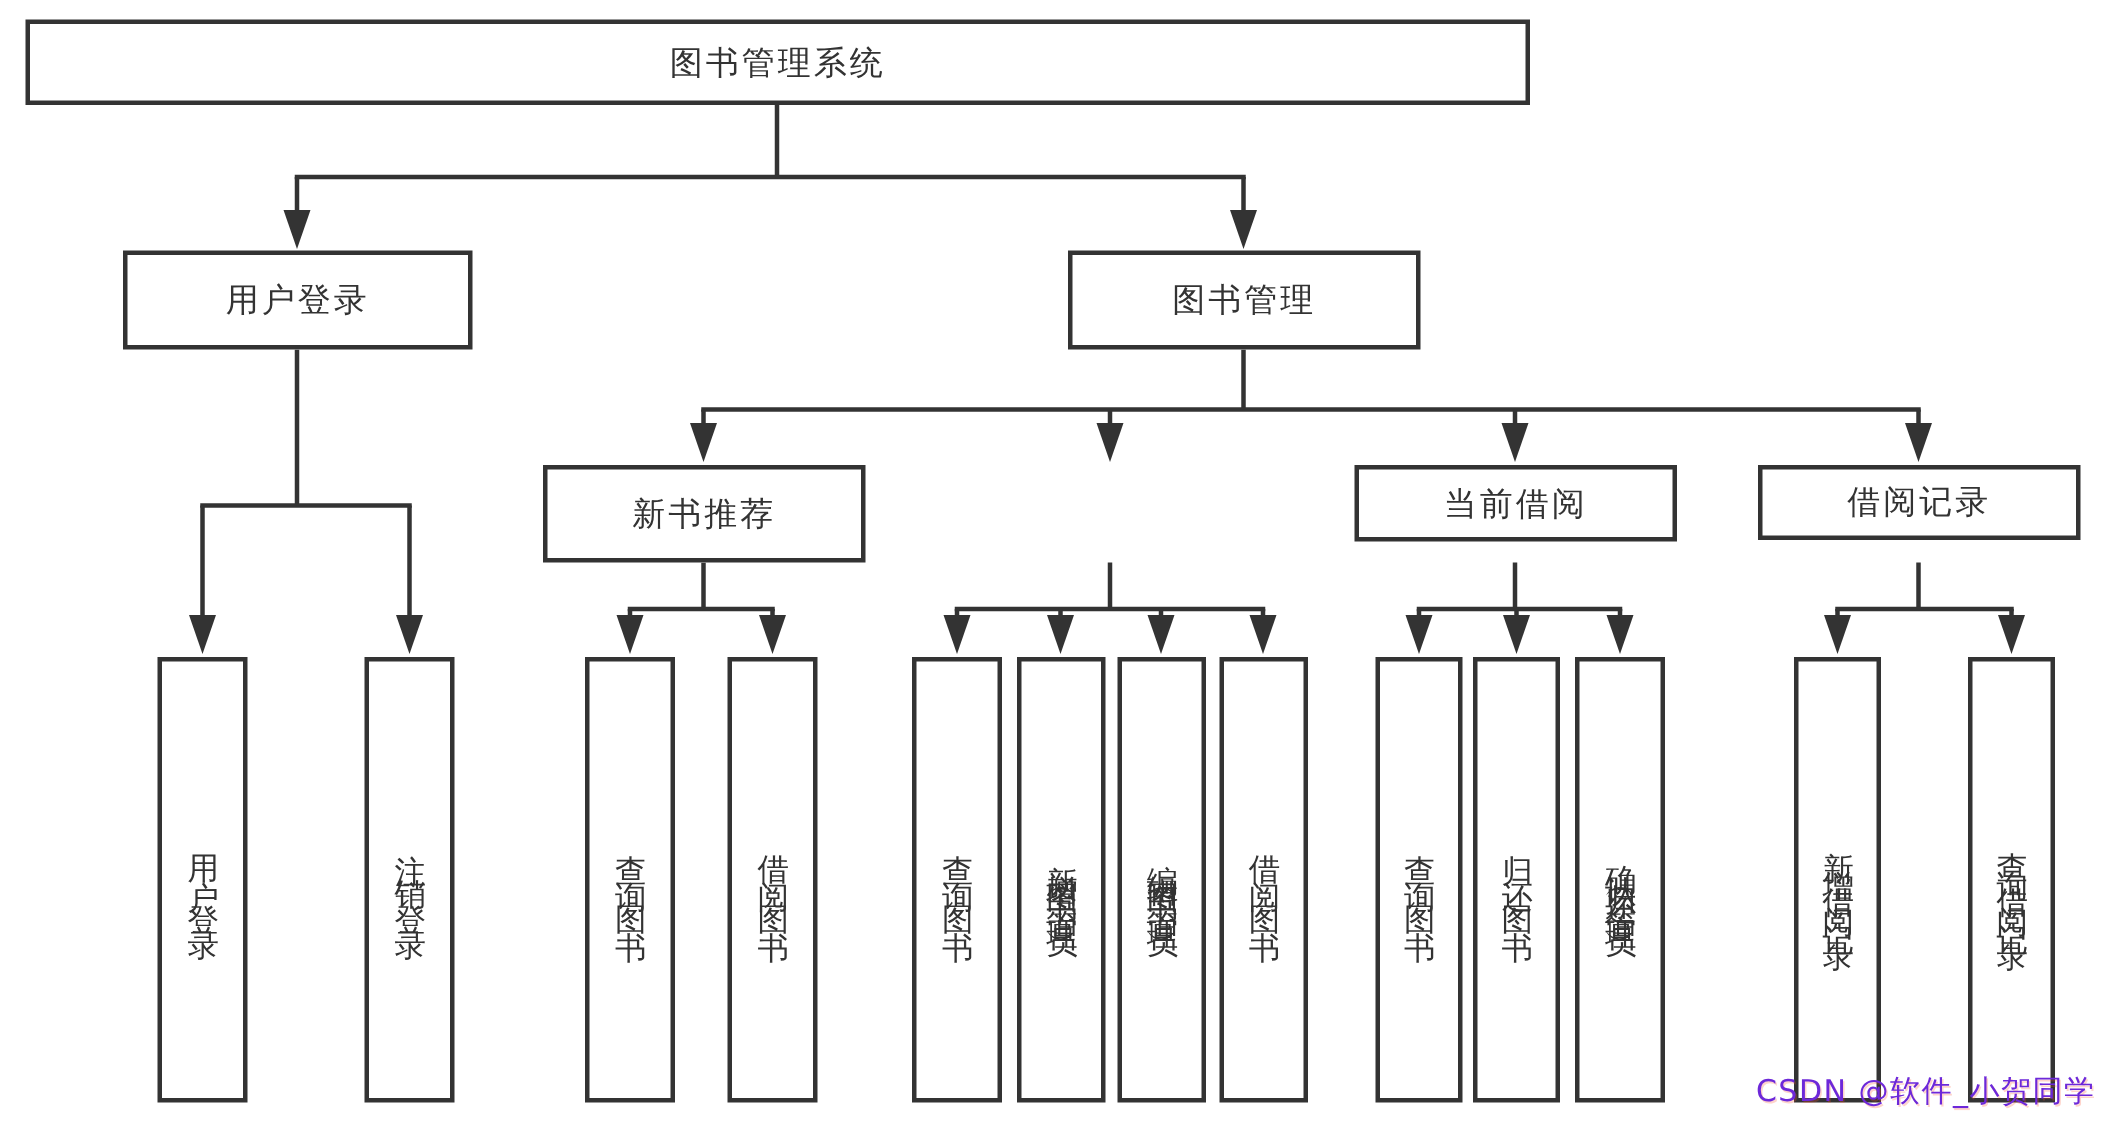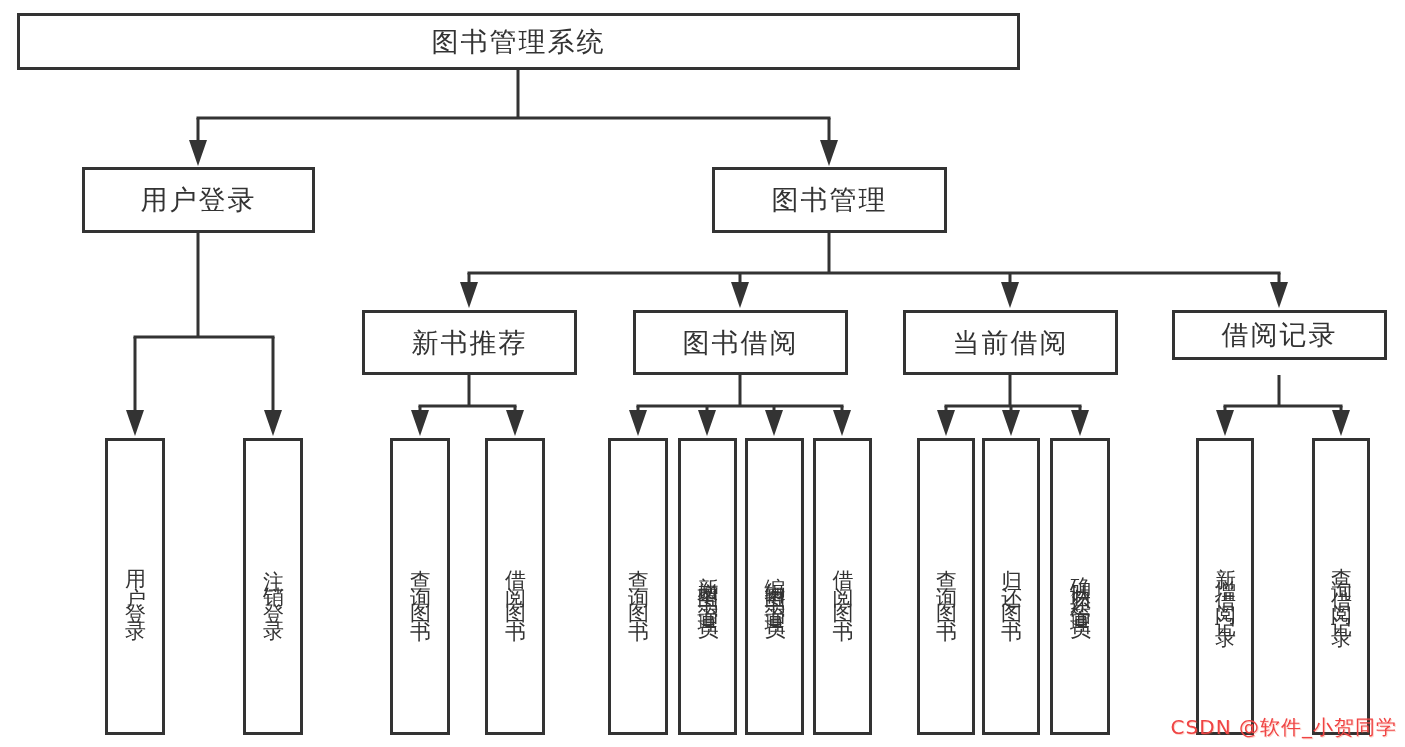--- a/index.html
+++ b/index.html
@@ -17,21 +17,21 @@
     box-sizing: border-box;
     background: #ffffff;
     border: 3px solid #333333;
     display: flex;
     align-items: center;
     justify-content: center;
     z-index: 2;
     color: #333333;
   }
   .hbox span {
-    font-size: 27px;
+    font-size: 22px;
     letter-spacing: 2px;
     white-space: nowrap;
     color: #333333;
   }
   .vbox span {
     writing-mode: vertical-rl;
     text-orientation: upright;
     font-size: 21px;
     line-height: 1;
     color: #333333;
@@ -126,24 +126,21 @@
   <div class="node hbox" style="left:82px; top:167px; width:233px; height:66px;">
     <span>用户登录</span>
   </div>
   <div class="node hbox" style="left:712px; top:167px; width:235px; height:66px;">
     <span>图书管理</span>
   </div>
 
   <div class="node hbox" style="left:362px; top:310px; width:215px; height:65px;text-align:center;">
     <span>新书推荐</span>
   </div>
-  <div class="node hbox" style="left:633px; top:310px; width:215px; height:65px;">
-    <span>图书借阅</span>
-  </div>
-  <div class="node hbox" style="left:903px; top:310px; width:215px; height:65px;">
+  <div class="node hbox" style="left:903px; top:310px; width:215px; height:51px;">
     <span>当前借阅</span>
   </div>
   <div class="node hbox" style="left:1172px; top:310px; width:215px; height:50px;">
     <span>借阅记录</span>
   </div>
 
   <div class="node vbox" style="left:105px; top:438px; width:60px; height:297px;">
     <span class="vlabel" style="letter-spacing: 17px;">用户登录</span>
   </div>
   <div class="node vbox" style="left:243px; top:438px; width:60px; height:297px;">
@@ -180,14 +177,14 @@
     <span class="vlabel" style="letter-spacing: 6px;">确认归还（管理员）</span>
   </div>
 
   <div class="node vbox" style="left:1196px; top:438px; width:58px; height:297px;">
     <span class="vlabel" style="letter-spacing: 12px;">新增借阅记录</span>
   </div>
   <div class="node vbox" style="left:1312px; top:438px; width:58px; height:297px;">
     <span class="vlabel" style="letter-spacing: 12px;">查询借阅记录</span>
   </div>
 
-  <div class="watermark" style="color: #ef4444;">CSDN @软件_小贺同学</div>
+  <div class="watermark" style="color: #6d28d9;">CSDN @软件_小贺同学</div>
 </div>
 
 </body></html>

